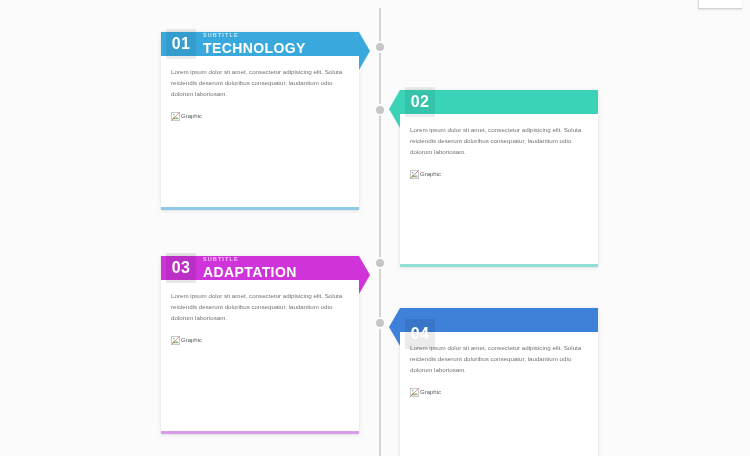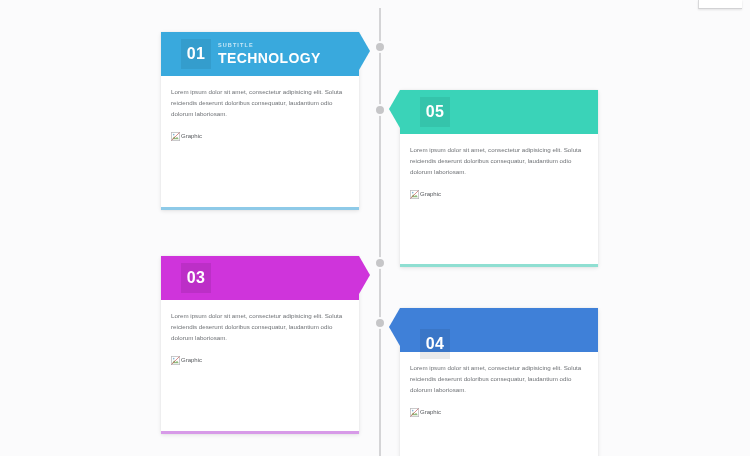--- a/index.html
+++ b/index.html
@@ -66,24 +66,24 @@
   .card.right { left: 400px; }
 
   .card.c1 { top: 32px;  height: 178px; border-bottom: 3px solid #8ecae8; }
   .card.c2 { top: 90px;  height: 177px; border-bottom: 3px solid #8fdfd2; }
   .card.c3 { top: 256px; height: 178px; border-bottom: 3px solid #d79ae8; }
   .card.c4 { top: 308px; height: 160px; border-bottom: none; }
 
   
   .card-header {
     position: relative;
-    height: 44px;
+    height: 24px;
     display: flex;
     align-items: center;
-    padding-left: 20px;
+    padding-left: 5px;
   }
 
   .card.c1 .card-header { background: #39a9dd; }
   .card.c2 .card-header { background: #3ad3b8; }
   .card.c3 .card-header { background: #cf34db; }
   .card.c4 .card-header { background: #3f80d8; }
 
   
   .card-header .arrow {
     position: absolute;
@@ -208,39 +208,43 @@
         <path d="M0.8 11.2 L11.2 0.8" stroke="#c45757" stroke-width="0.9"></path>
       </svg>
       <span class="graphic-label">Graphic</span>
     </div>
   </div>
 </div>
 
 <div class="card right c2">
   <div class="card-header">
     <span class="arrow"></span>
-    <div class="card-number">05</div>
+    <div class="card-number">02</div>
   </div>
   <div class="card-body">
     <p class="card-text">Lorem ipsum dolor sit amet, consectetur adipisicing elit. Soluta reiciendis deserunt doloribus consequatur, laudantium odio dolorum laboriosam.</p>
     <div class="graphic-placeholder">
       <svg class="broken-img-icon" viewBox="0 0 12 12">
         <rect x="0.5" y="0.5" width="11" height="11" fill="#ffffff" stroke="#b9b9bb" stroke-width="1"></rect>
         <path d="M1.5 9.5 L4.2 5.6 L6.3 8.2 L8.1 6.4 L10.5 9.5 Z" fill="#8fb97d"></path>
         <circle cx="3.6" cy="3.5" r="1.1" fill="#86b5d4"></circle>
         <path d="M0.8 11.2 L11.2 0.8" stroke="#c45757" stroke-width="0.9"></path>
       </svg>
       <span class="graphic-label">Graphic</span>
     </div>
   </div>
 </div>
 
 <div class="card left c3">
   <div class="card-header">
     <div class="card-number">03</div>
+    <div class="card-heading-text">
+      <span class="card-subtitle">SUBTITLE</span>
+      <span class="card-title">ADAPTATION</span>
+    </div>
     <span class="arrow"></span>
   </div>
   <div class="card-body">
     <p class="card-text">Lorem ipsum dolor sit amet, consectetur adipisicing elit. Soluta reiciendis deserunt doloribus consequatur, laudantium odio dolorum laboriosam.</p>
     <div class="graphic-placeholder">
       <svg class="broken-img-icon" viewBox="0 0 12 12">
         <rect x="0.5" y="0.5" width="11" height="11" fill="#ffffff" stroke="#b9b9bb" stroke-width="1"></rect>
         <path d="M1.5 9.5 L4.2 5.6 L6.3 8.2 L8.1 6.4 L10.5 9.5 Z" fill="#8fb97d"></path>
         <circle cx="3.6" cy="3.5" r="1.1" fill="#86b5d4"></circle>
         <path d="M0.8 11.2 L11.2 0.8" stroke="#c45757" stroke-width="0.9"></path>

